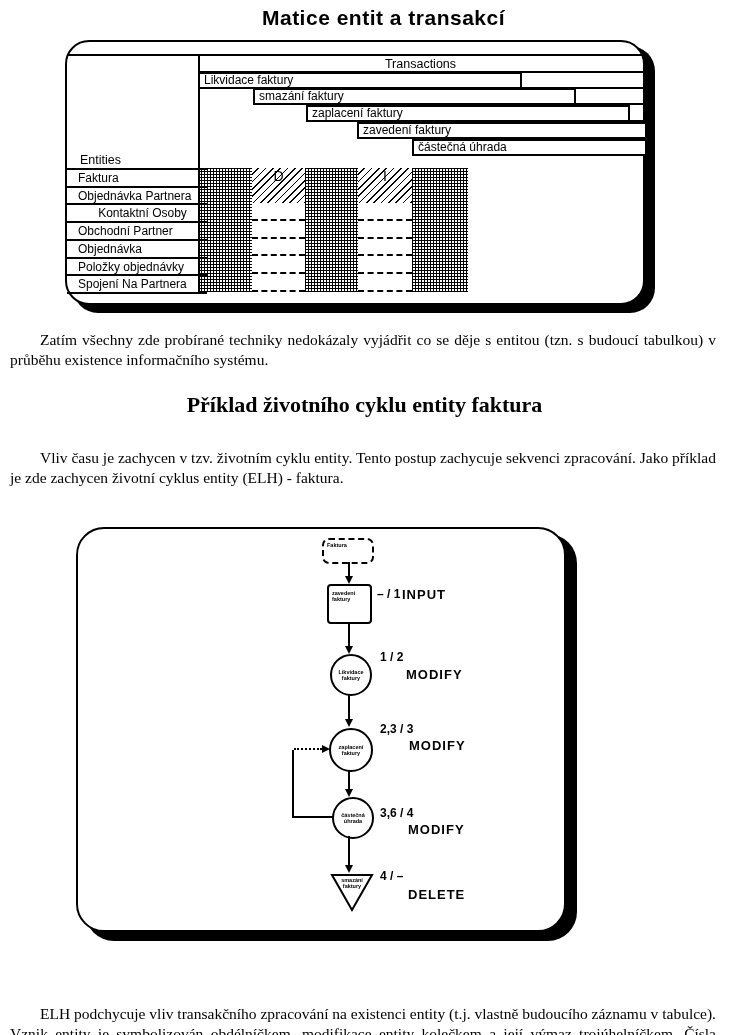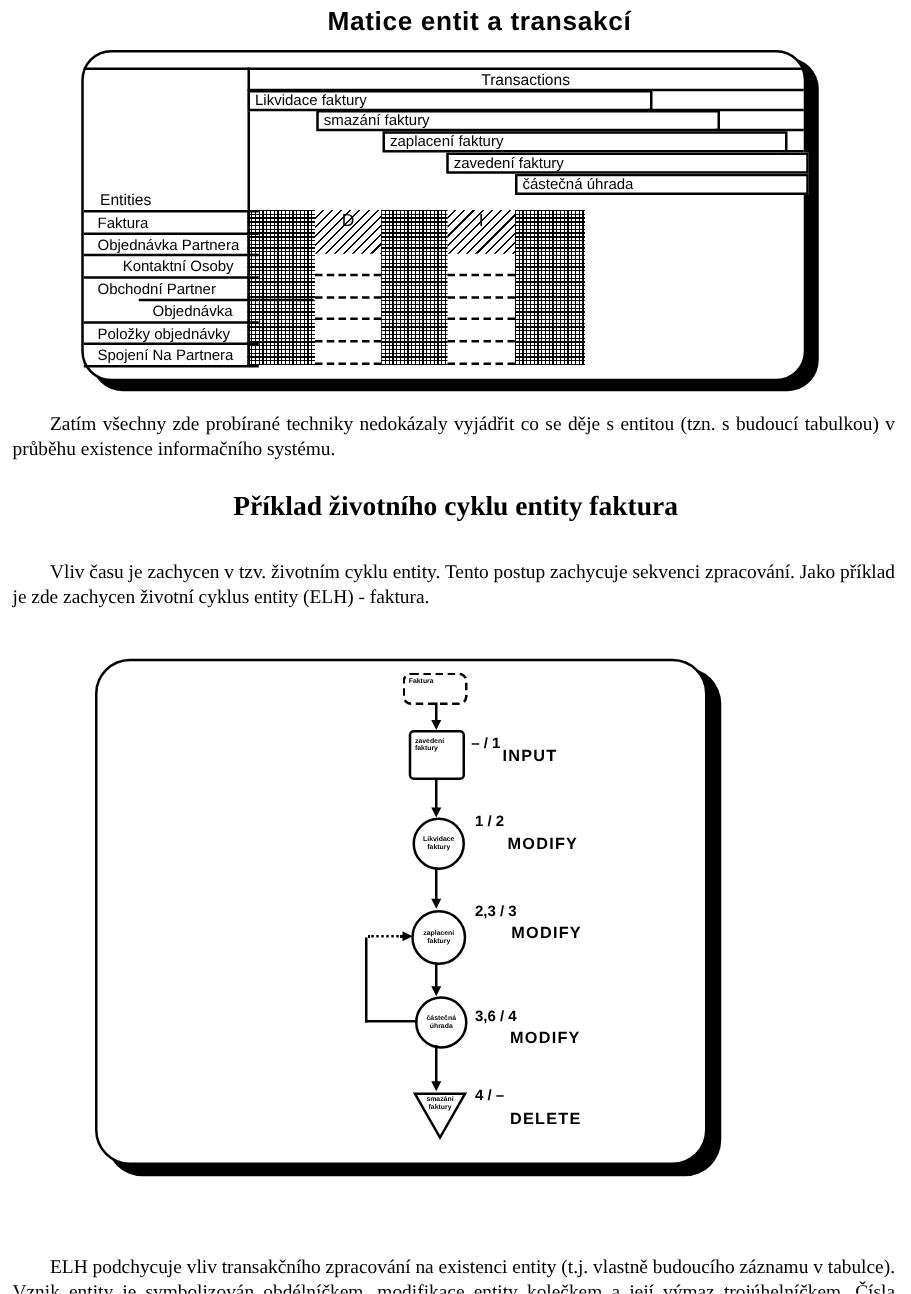--- a/index.html
+++ b/index.html
@@ -83,21 +83,21 @@
     <div class="tbox" style="left:290px;top:80px;width:282px;">zavedení faktury</div>
 
     <div class="tbox" style="left:345px;top:97px;width:227px;">částečná úhrada</div>
 
     <div class="abs sans-s" style="left:13px;top:112px;">Entities</div>
 
     <div class="erow" style="top:126px;">Faktura</div>
     <div class="erow" style="top:143.7px;">Objednávka Partnera</div>
     <div class="erow" style="top:161.4px;text-align:center;">Kontaktní Osoby</div>
     <div class="erow" style="top:179.1px;">Obchodní Partner</div>
-    <div class="erow" style="top:196.8px;margin-left:44px;">Objednávka</div>
+    <div class="erow" style="top:196.8px;">Objednávka</div>
     <div class="erow" style="top:214.5px;">Položky objednávky</div>
     <div class="erow" style="top:232.2px;border-bottom:2px solid #000;">Spojení Na Partnera</div>
 
     <div class="abs" style="left:131px;top:126px;width:270px;height:124px;display:flex;">
       <div class="hatch-cross" style="width:54px;height:100%;"></div>
       <div style="width:53px;height:100%;">
         <div class="hatch-diag" style="height:35.4px;text-align:center;font-family:'Liberation Sans',sans-serif;font-size:14px;line-height:17px;">D</div>
         <div class="dashrow" style="height:15.7px;"></div>
         <div class="dashrow" style="height:15.7px;"></div>
         <div class="dashrow" style="height:15.7px;"></div>
@@ -129,21 +129,21 @@
       <div class="node-tiny" style="padding:2px 0 0 3px;">Faktura</div>
     </div>
 
     <div class="vline" style="left:270px;top:33px;height:16px;"></div>
     <div class="head-down" style="left:267px;top:47px;"></div>
 
     <div class="abs" style="left:249px;top:55px;width:41px;height:36px;border:2px solid #000;border-radius:4px;">
       <div class="node-tiny" style="padding:4px 0 0 3px;">zavedení faktury</div>
     </div>
     <div class="abs state-lbl" style="left:299px;top:58px;">– / 1</div>
-    <div class="abs action-lbl" style="left:324px;top:68px;">INPUT</div>
+    <div class="abs action-lbl" style="left:324px;top:58px;">INPUT</div>
 
     <div class="vline" style="left:270px;top:94px;height:24px;"></div>
     <div class="head-down" style="left:267px;top:117px;"></div>
 
     <div class="abs" style="left:252px;top:125px;width:38px;height:38px;border:2px solid #000;border-radius:50%;
                             display:flex;align-items:center;justify-content:center;text-align:center;">
       <div class="node-tiny">Likvidace faktury</div>
     </div>
     <div class="abs state-lbl" style="left:302px;top:121px;">1 / 2</div>
     <div class="abs action-lbl" style="left:328px;top:138px;">MODIFY</div>

